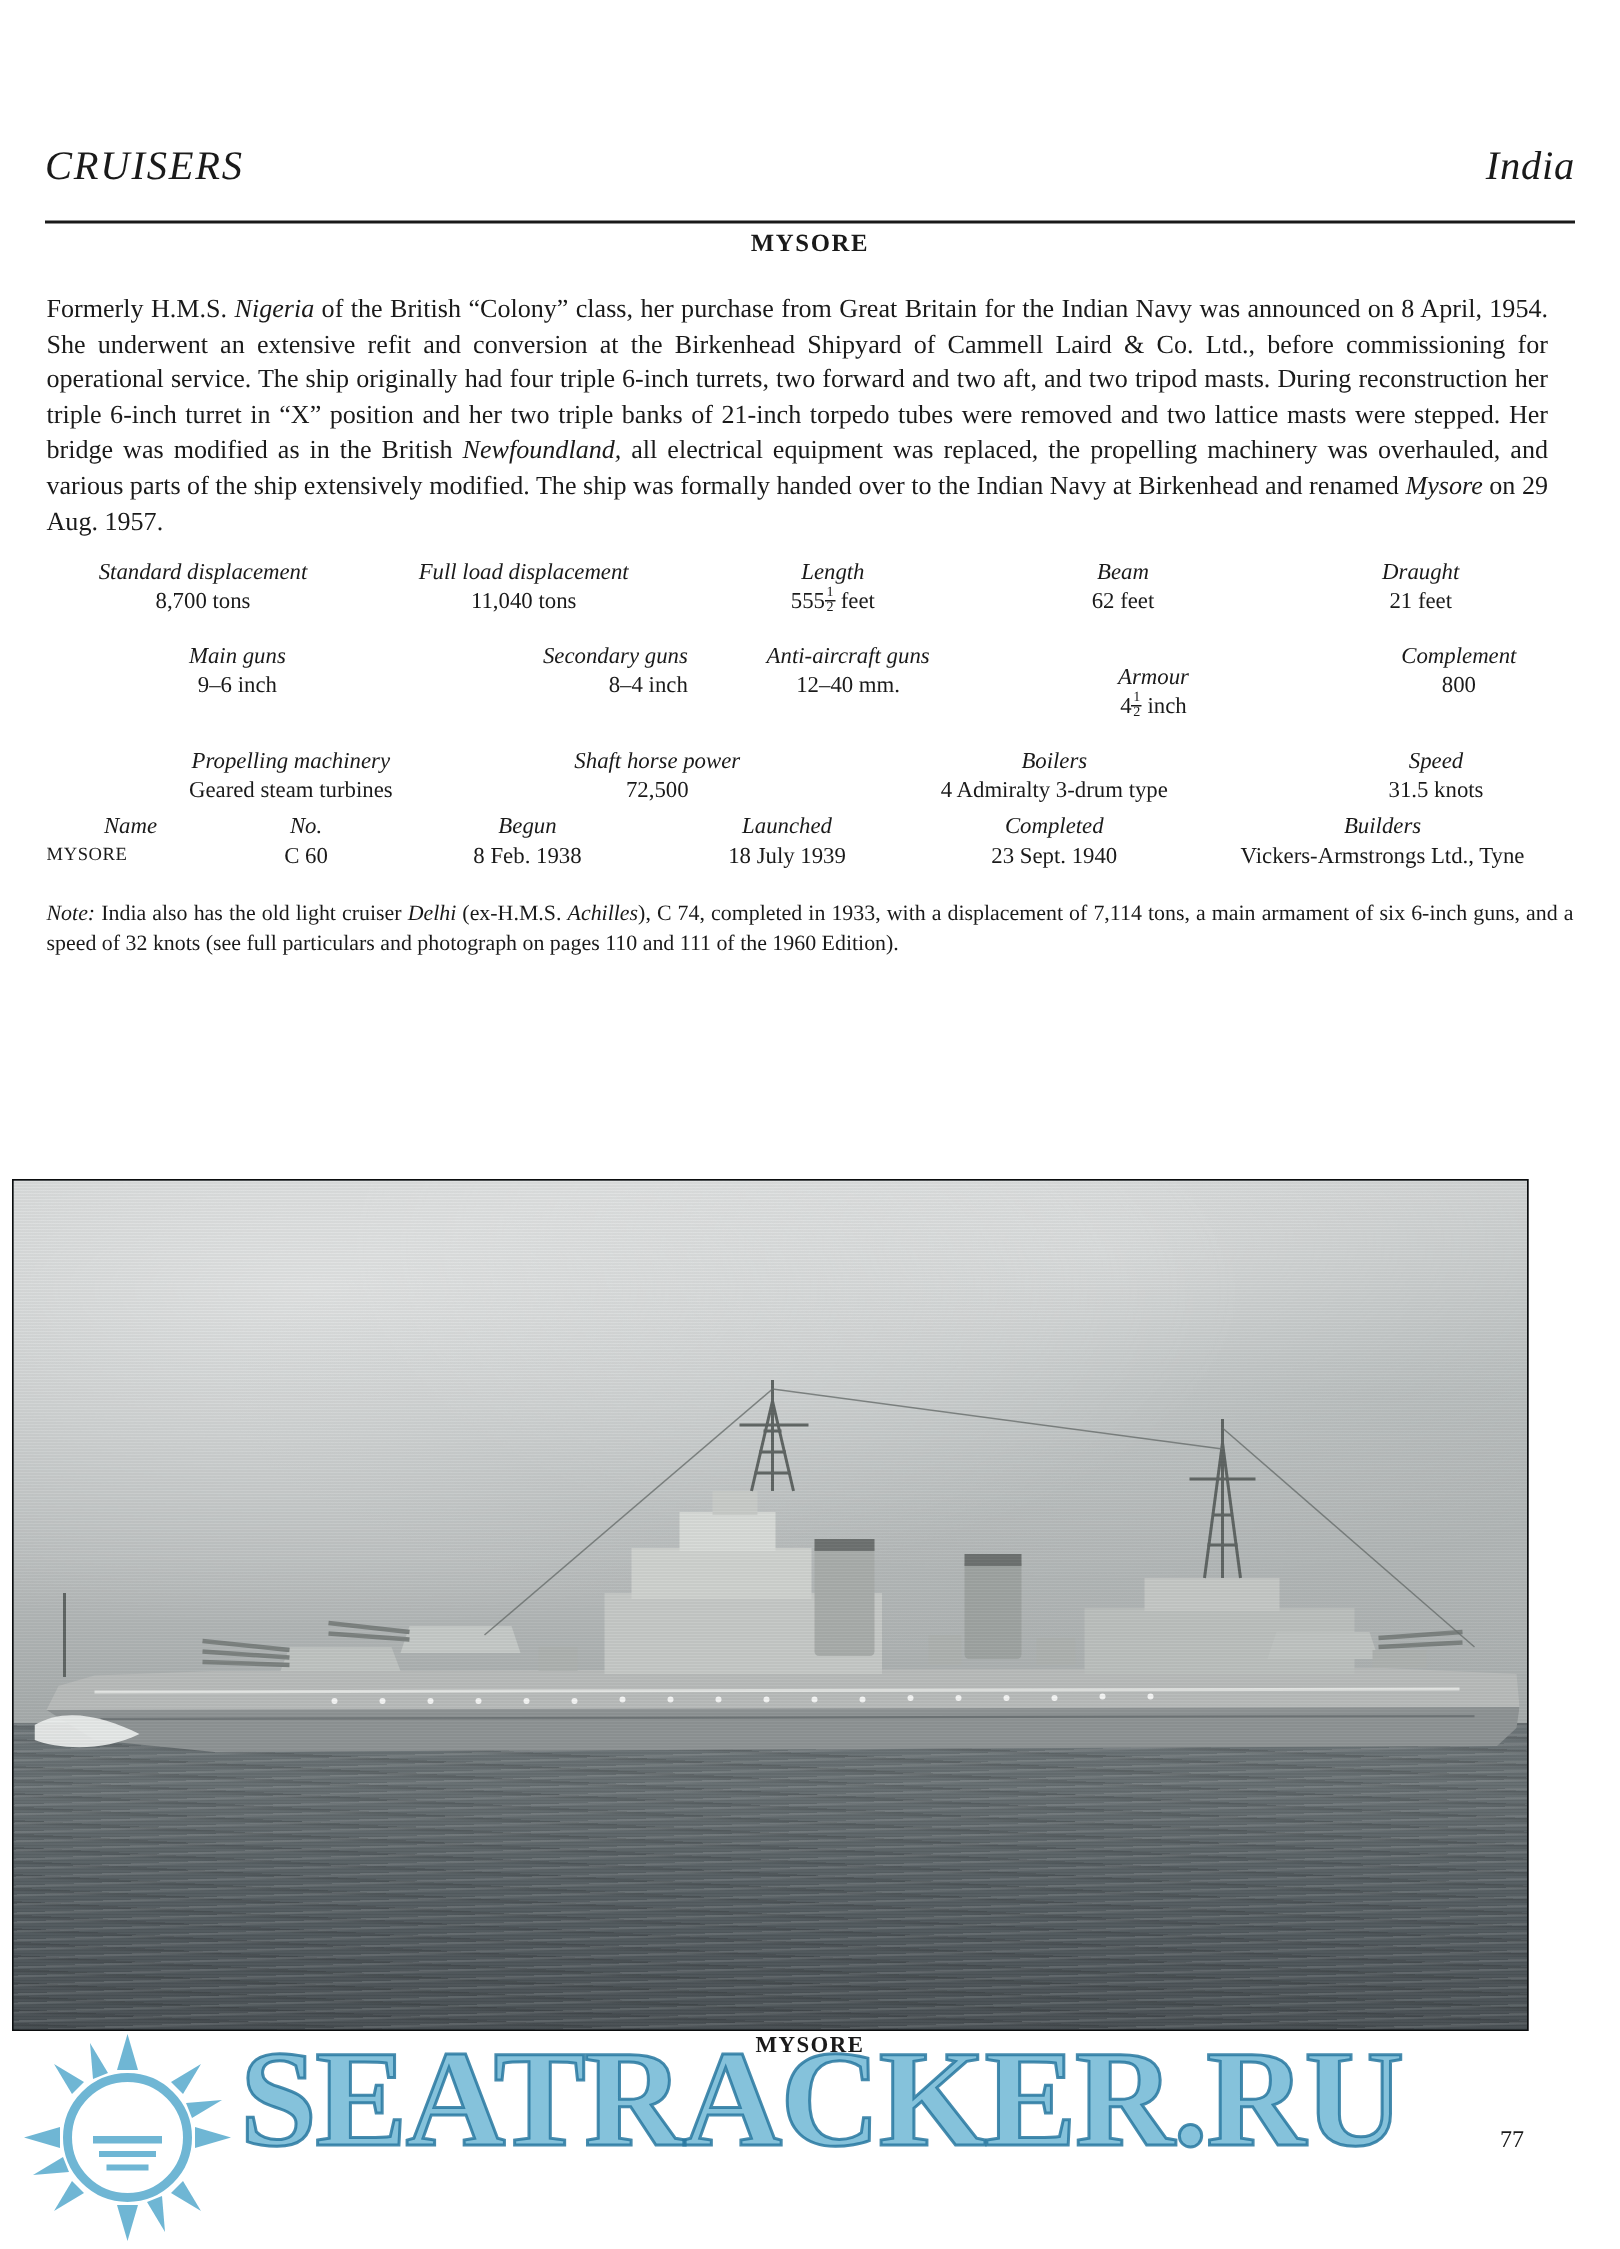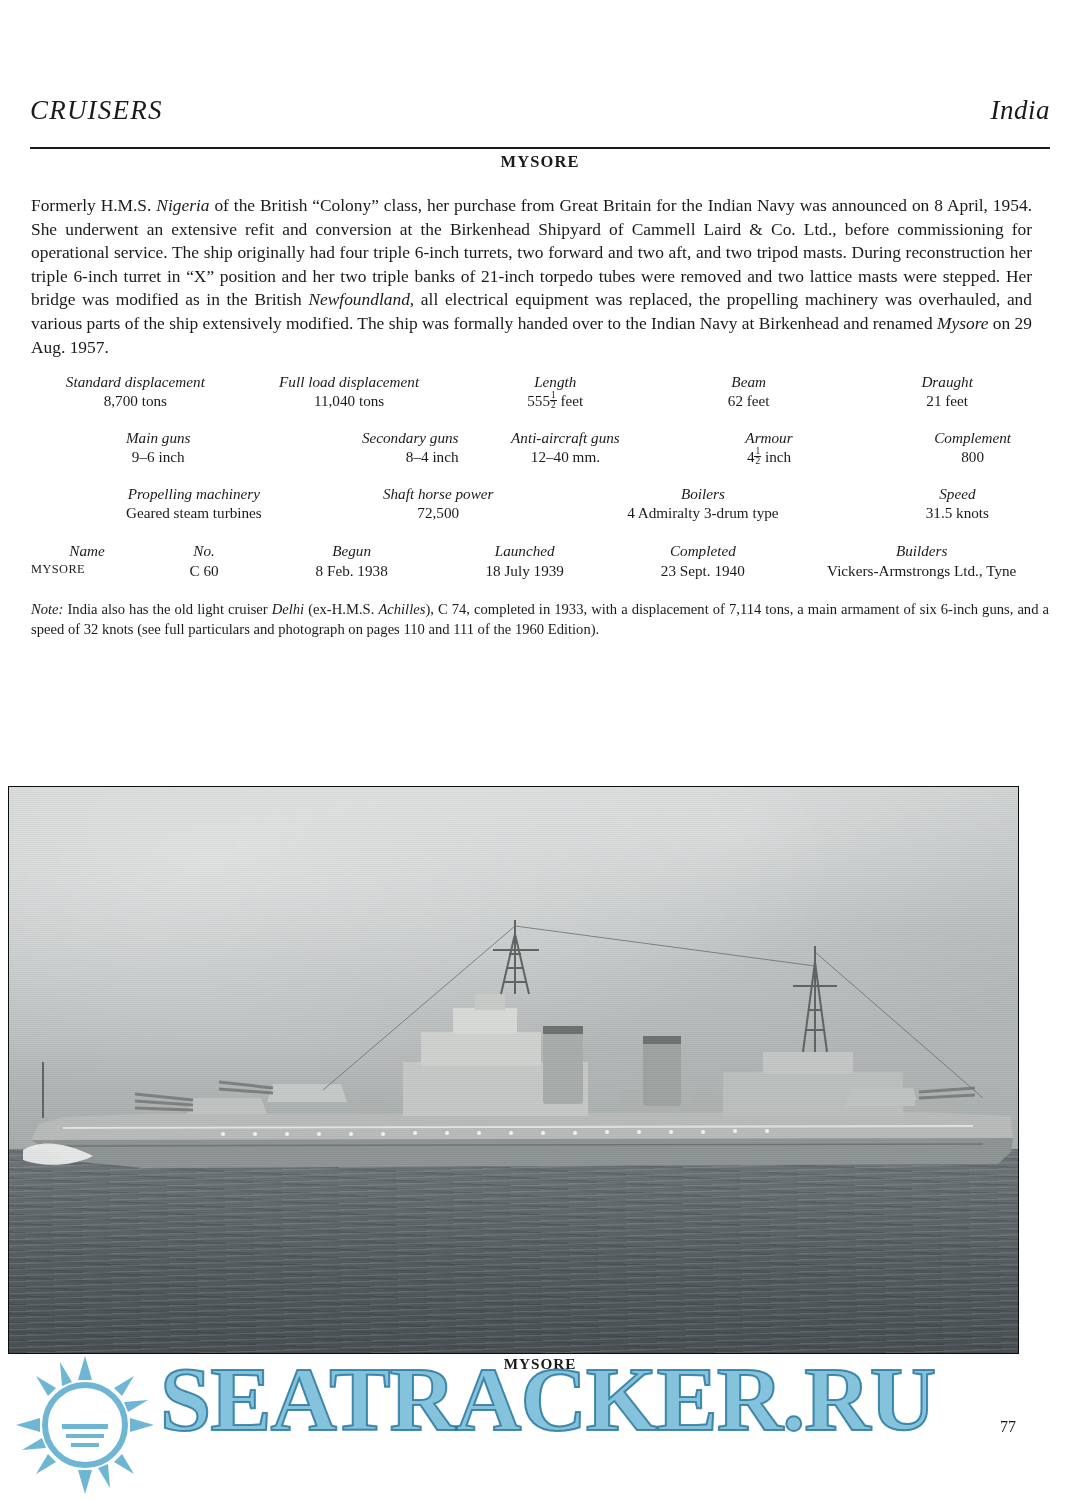--- a/index.html
+++ b/index.html
@@ -113,21 +113,21 @@
   .row1 .spec-cell:nth-child(1) { flex: 0 0 20.5%; }
   .row1 .spec-cell:nth-child(2) { flex: 0 0 21.5%; }
   .row1 .spec-cell:nth-child(3) { flex: 0 0 19%; }
   .row1 .spec-cell:nth-child(4) { flex: 0 0 19%; }
   .row1 .spec-cell:nth-child(5) { flex: 0 0 20%; }
 
   .row2 { padding-left: 3%; }
   .row2 .spec-cell:nth-child(1) { flex: 0 0 19%; }
   .row2 .spec-cell:nth-child(2) { flex: 0 0 20%; text-align: right; }
   .row2 .spec-cell:nth-child(3) { flex: 0 0 21%; }
-  .row2 .spec-cell:nth-child(4) { flex: 0 0 19%; }
+  .row2 .spec-cell:nth-child(4) { flex: 0 0 19%; margin-top: 14px; }
   .row2 .spec-cell:nth-child(5) { flex: 0 0 21%; }
 
   .row3 { padding-left: 4%; }
   .row3 .spec-cell:nth-child(1) { flex: 0 0 24%; }
   .row3 .spec-cell:nth-child(2) { flex: 0 0 24%; }
   .row3 .spec-cell:nth-child(3) { flex: 0 0 28%; }
   .row3 .spec-cell:nth-child(4) { flex: 0 0 22%; }
 
   
   .ships-table {

